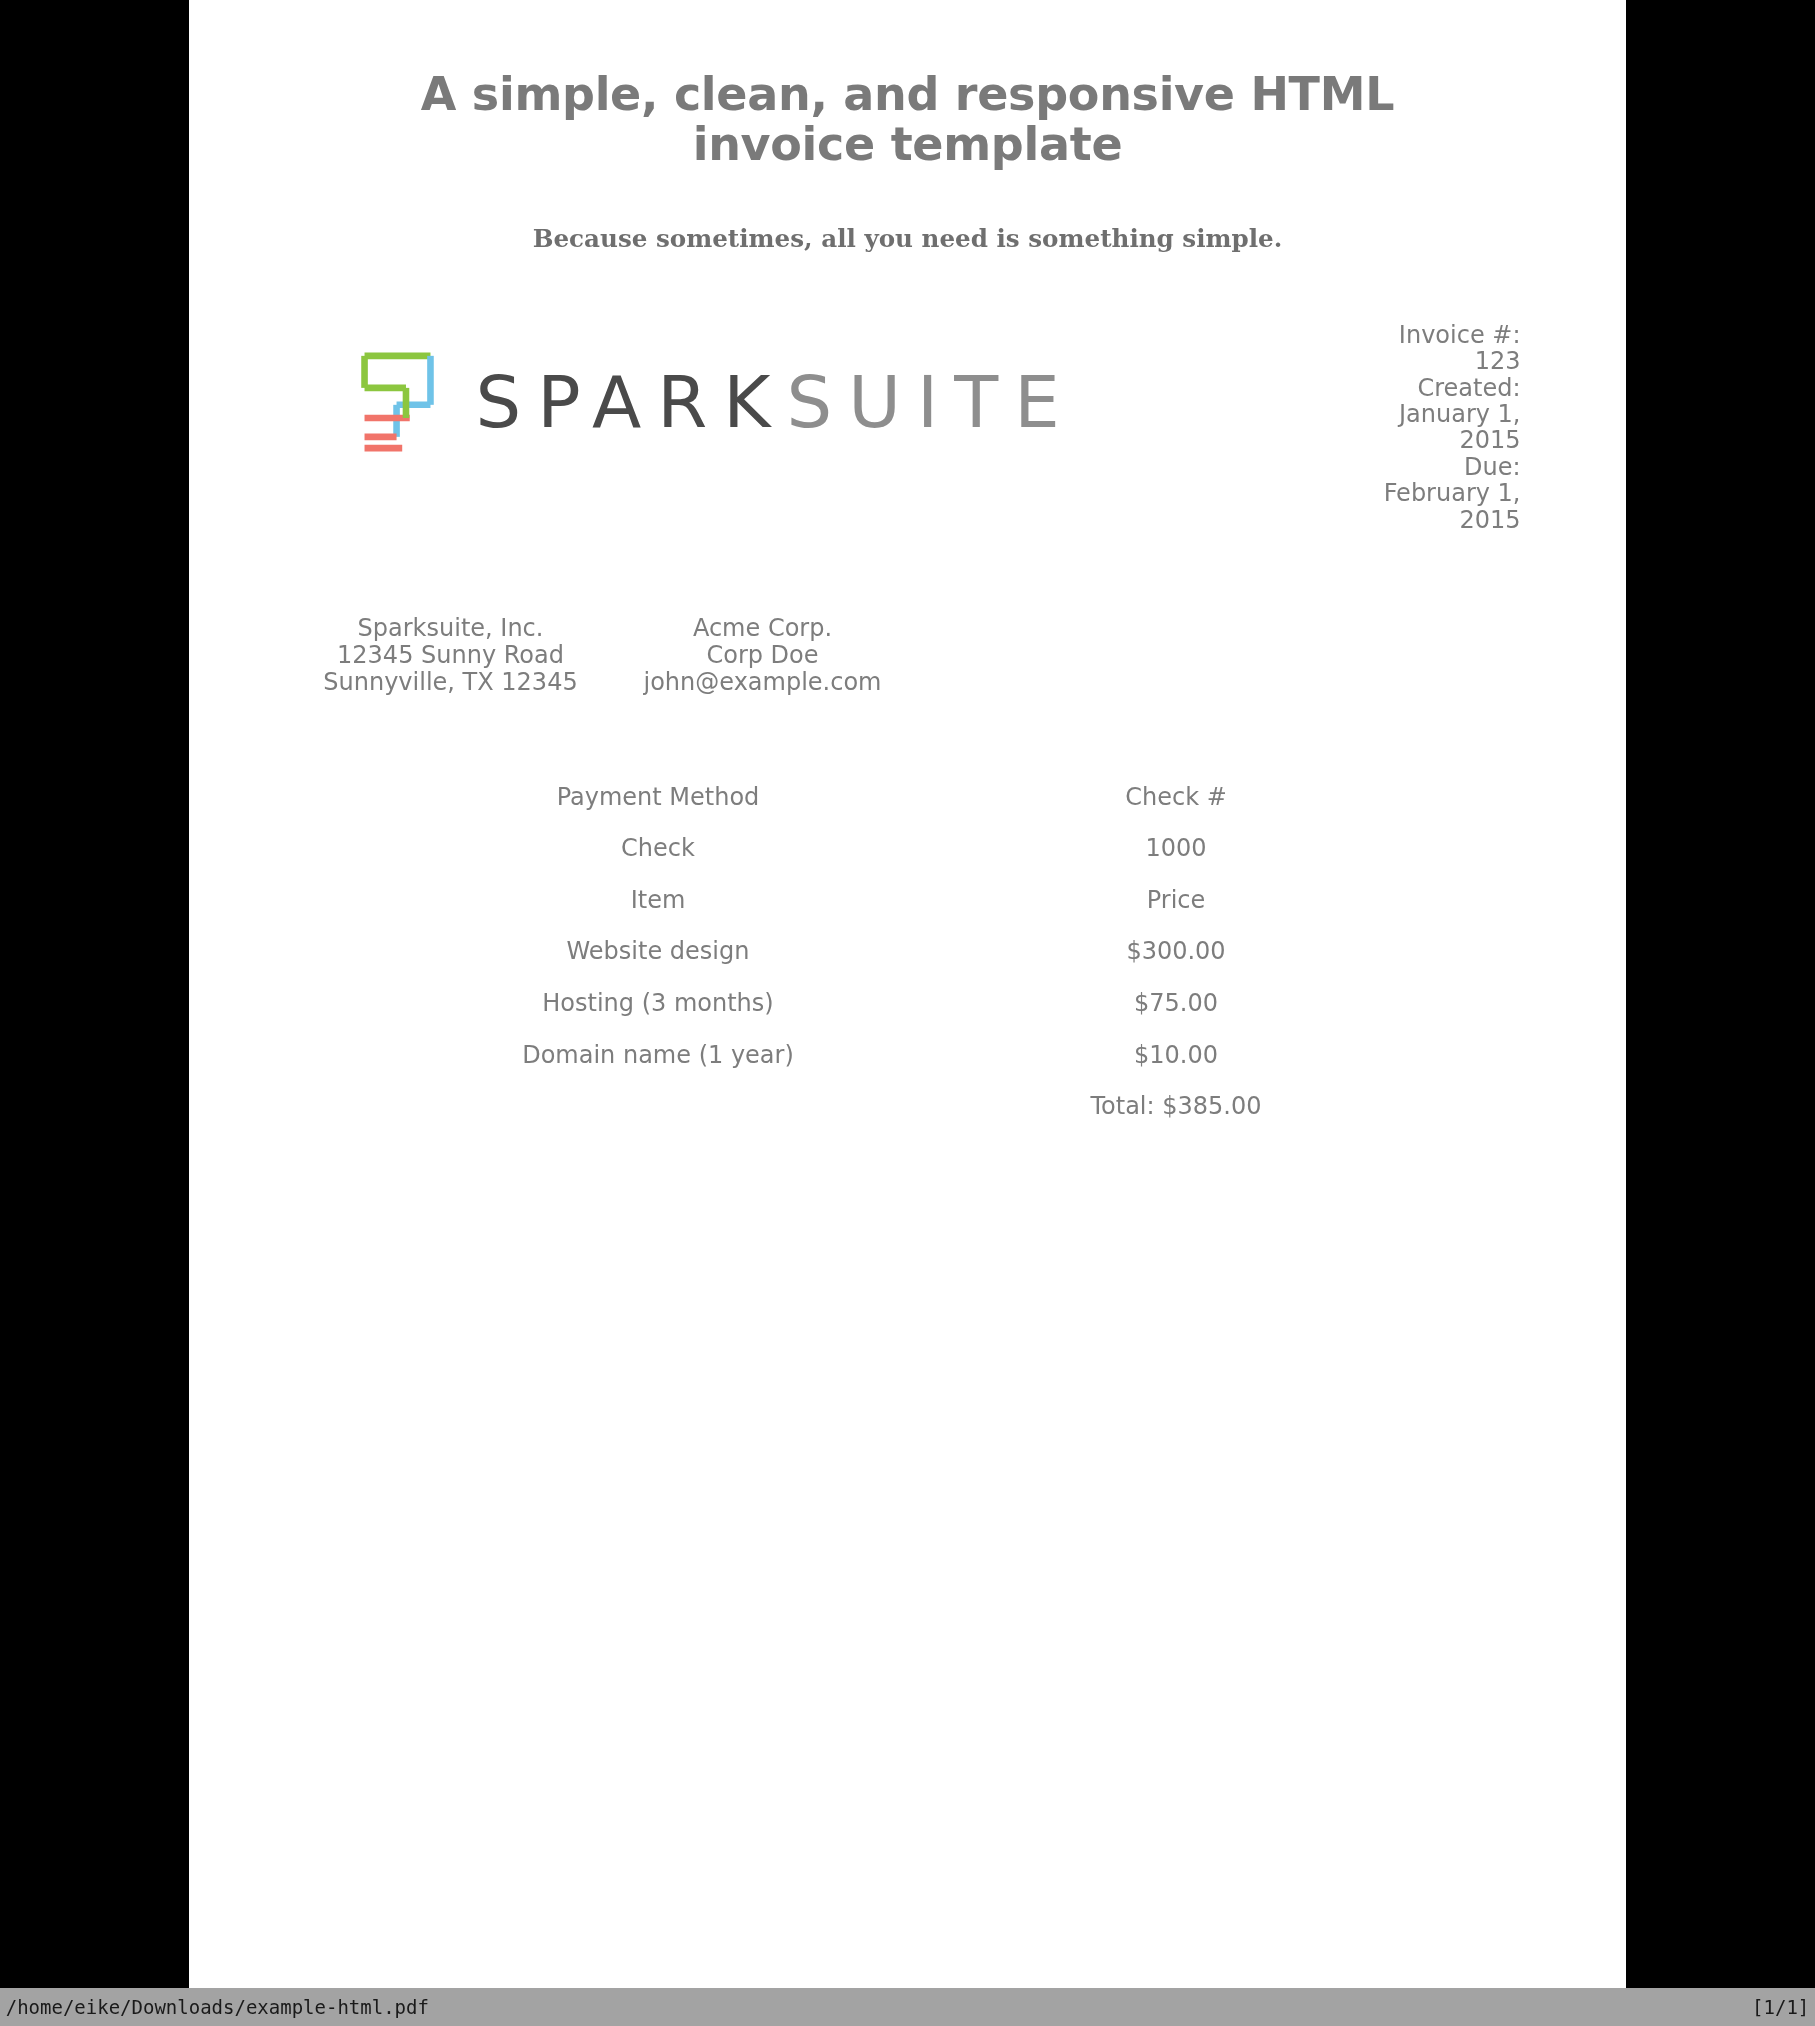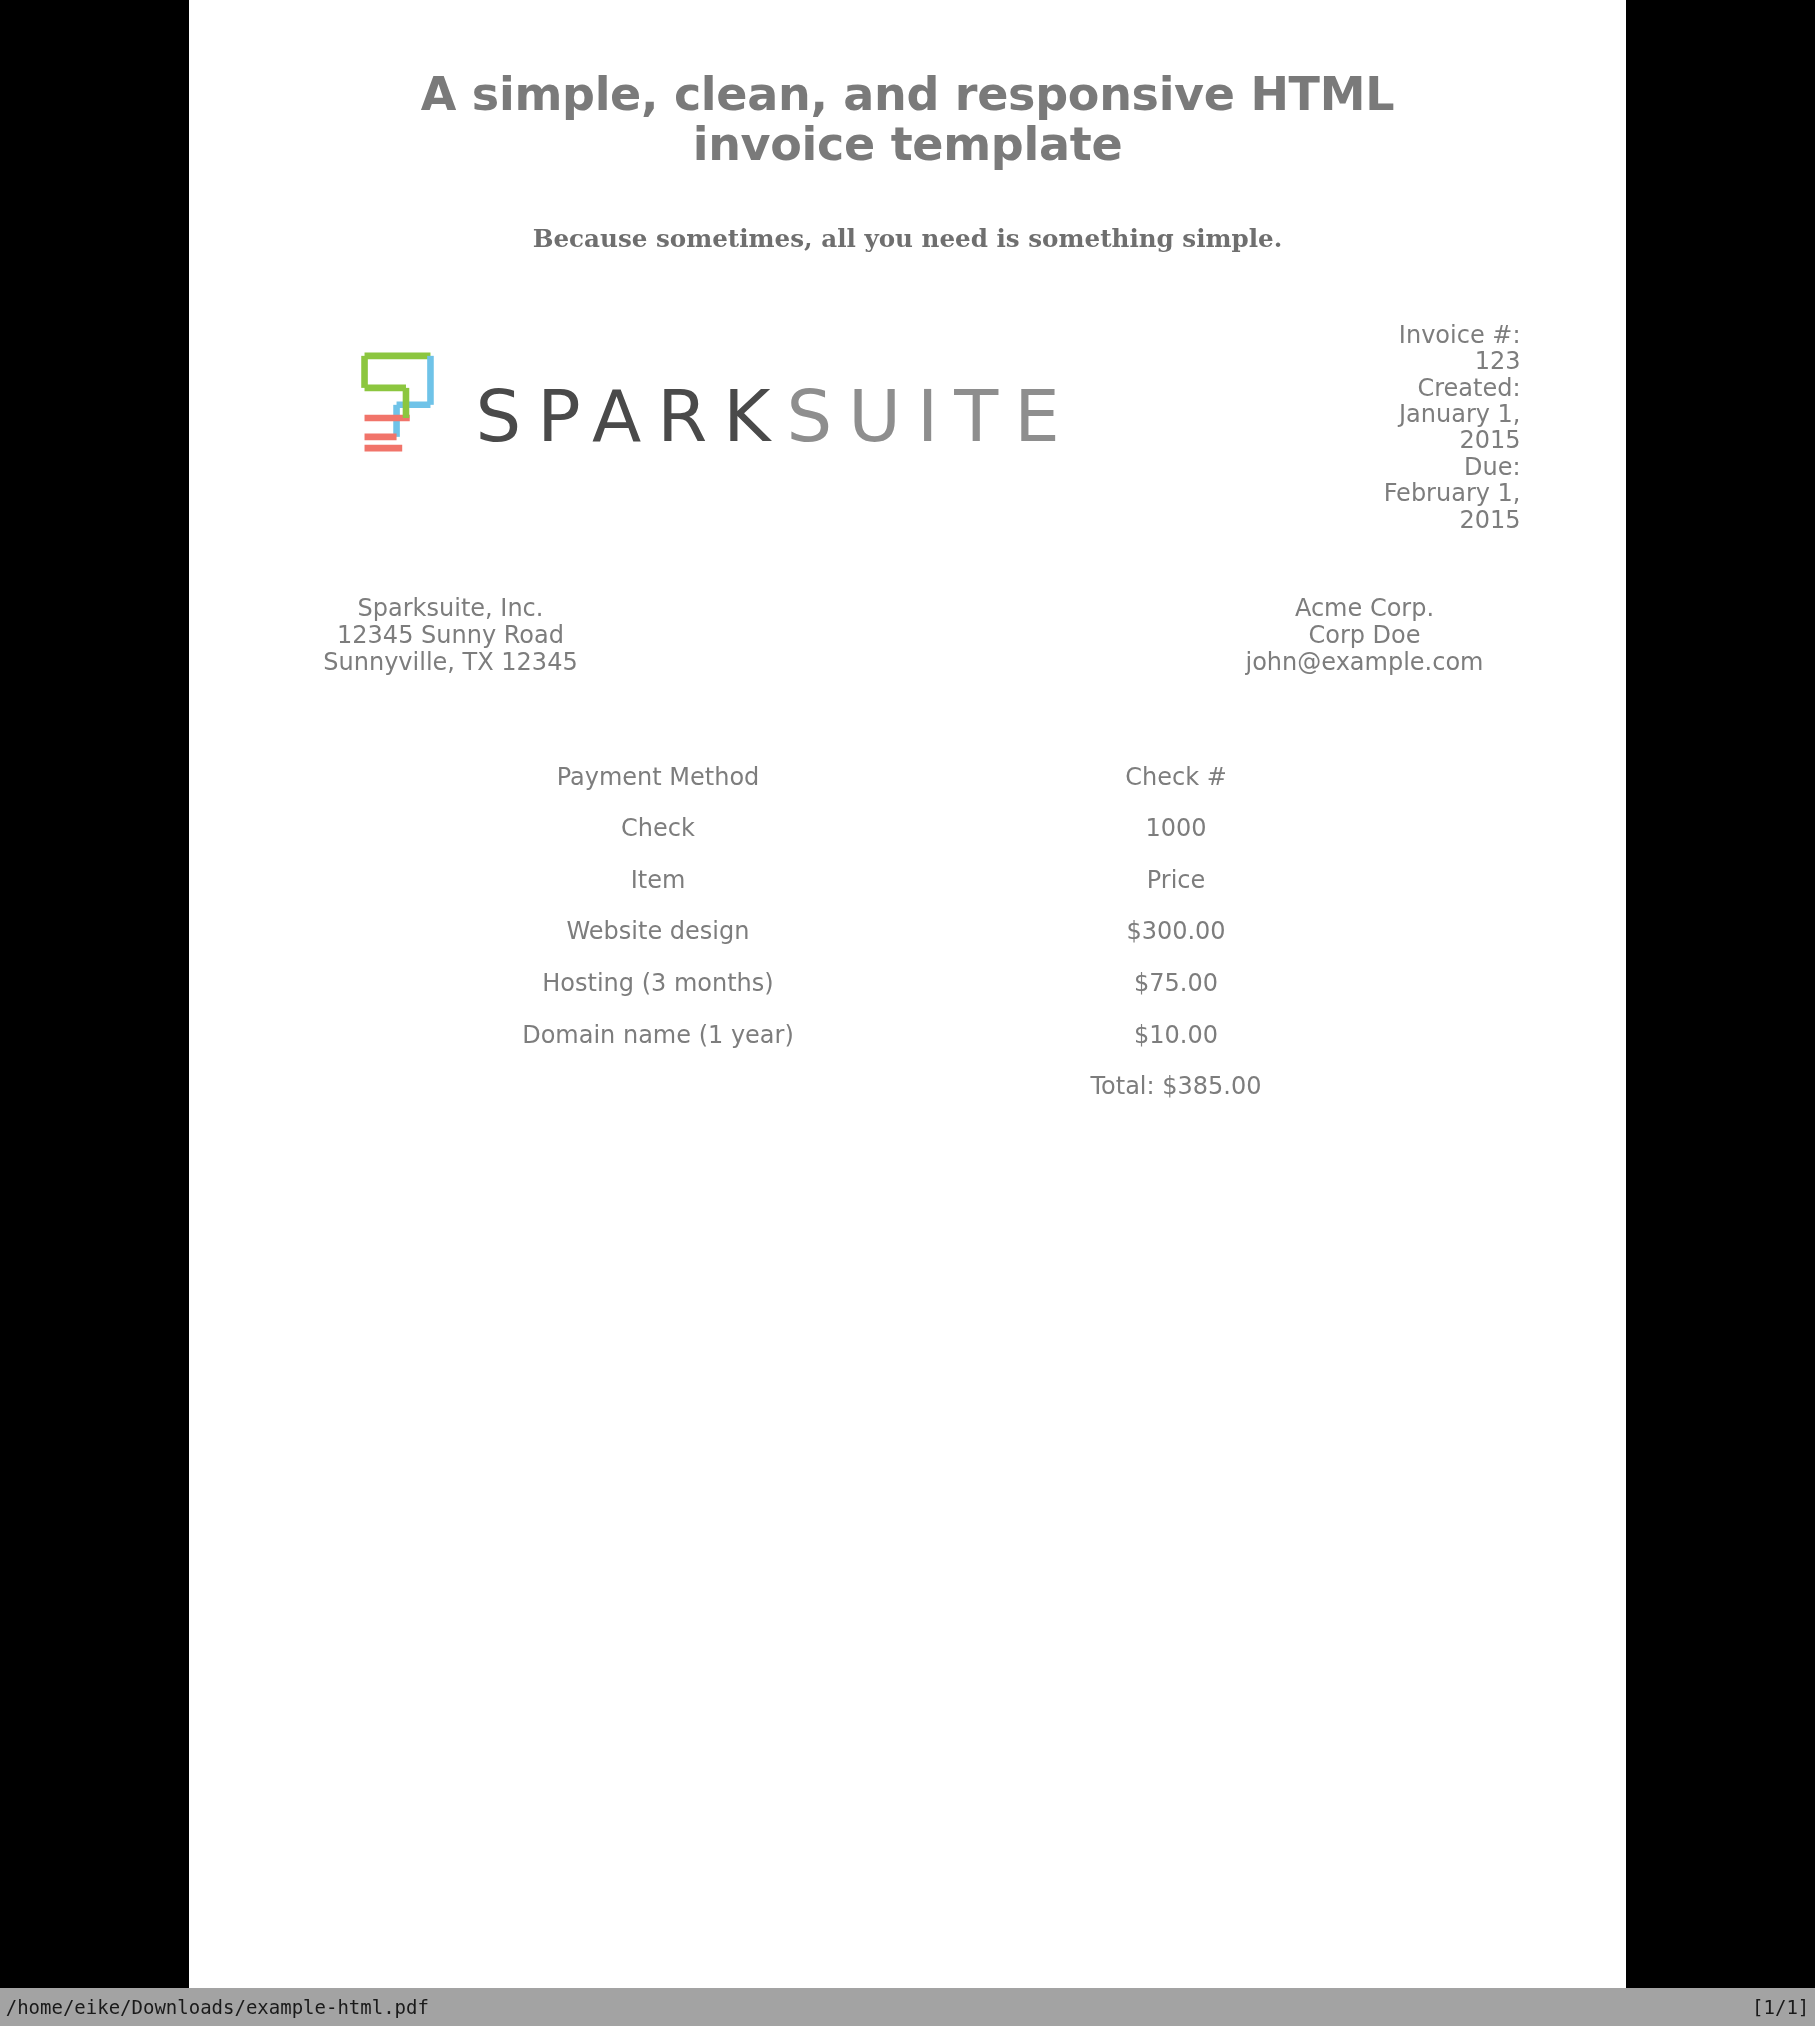--- a/index.html
+++ b/index.html
@@ -71,21 +71,21 @@
     display: flex;
     align-items: flex-start;
     justify-content: space-between;
   }
   .logo-cell {
     padding-left: 62px;
     padding-top: 38px;
   }
   .logo-wrap {
     display: flex;
-    align-items: flex-end;
+    align-items: center;
   }
   .logo-mark {
     position: relative;
     width: 81px;
     height: 104px;
     margin-right: 38px;
   }
   .logo-mark svg { display: block; }
   .logo-text {
     font-size: 72px;
@@ -98,23 +98,22 @@
   .meta-cell {
     text-align: right;
     padding-top: 9.5px;
     width: 180px;
     line-height: 1.1;
   }
   .meta-cell div { }
   
   .addr-row {
     display: flex;
-    margin-top: 62px;
+    margin-top: 82px;
     padding-left: 0;
-    justify-content: space-between;
   }
   .addr-col {
     width: 312px;
     text-align: center;
     line-height: 1.12;
   }
   .addr-col.second { width: 312px; }
   
   .inv-table {
     margin-top: 76px;

